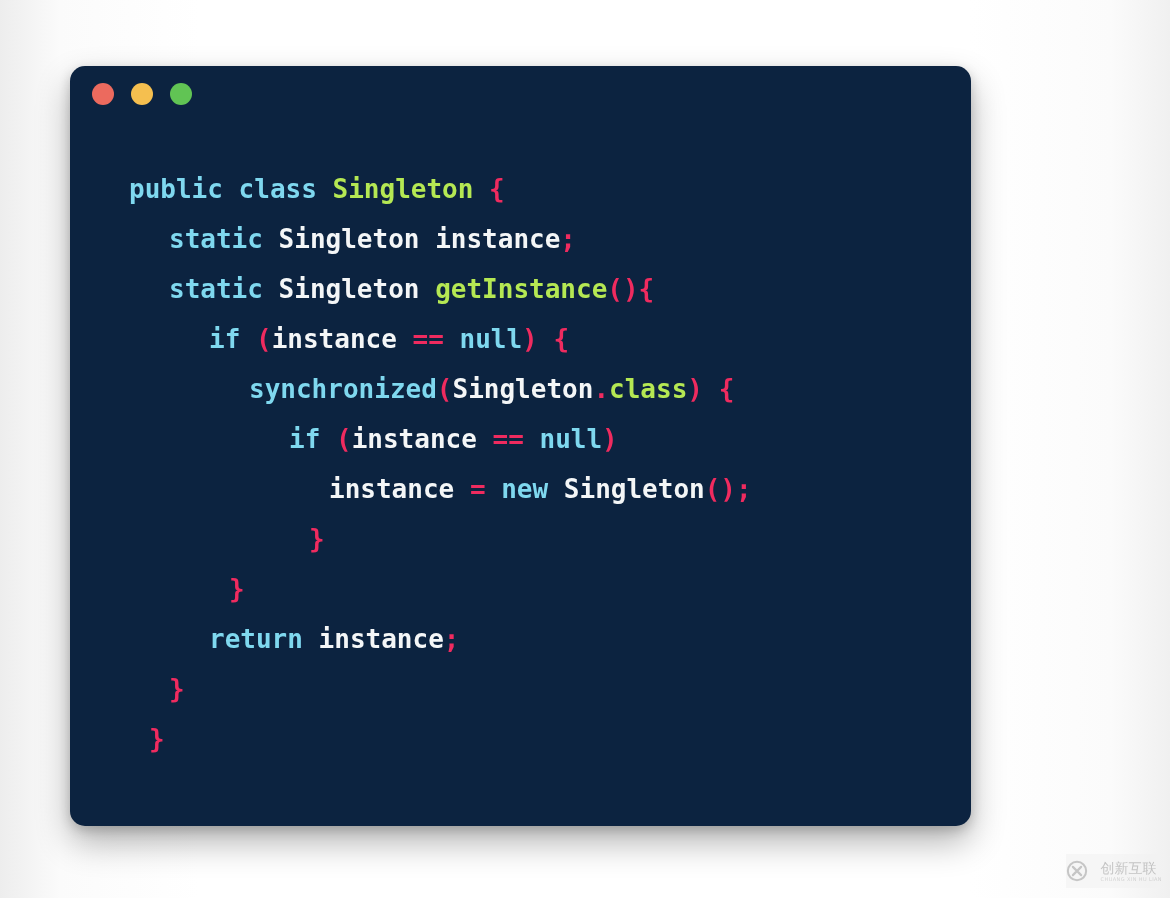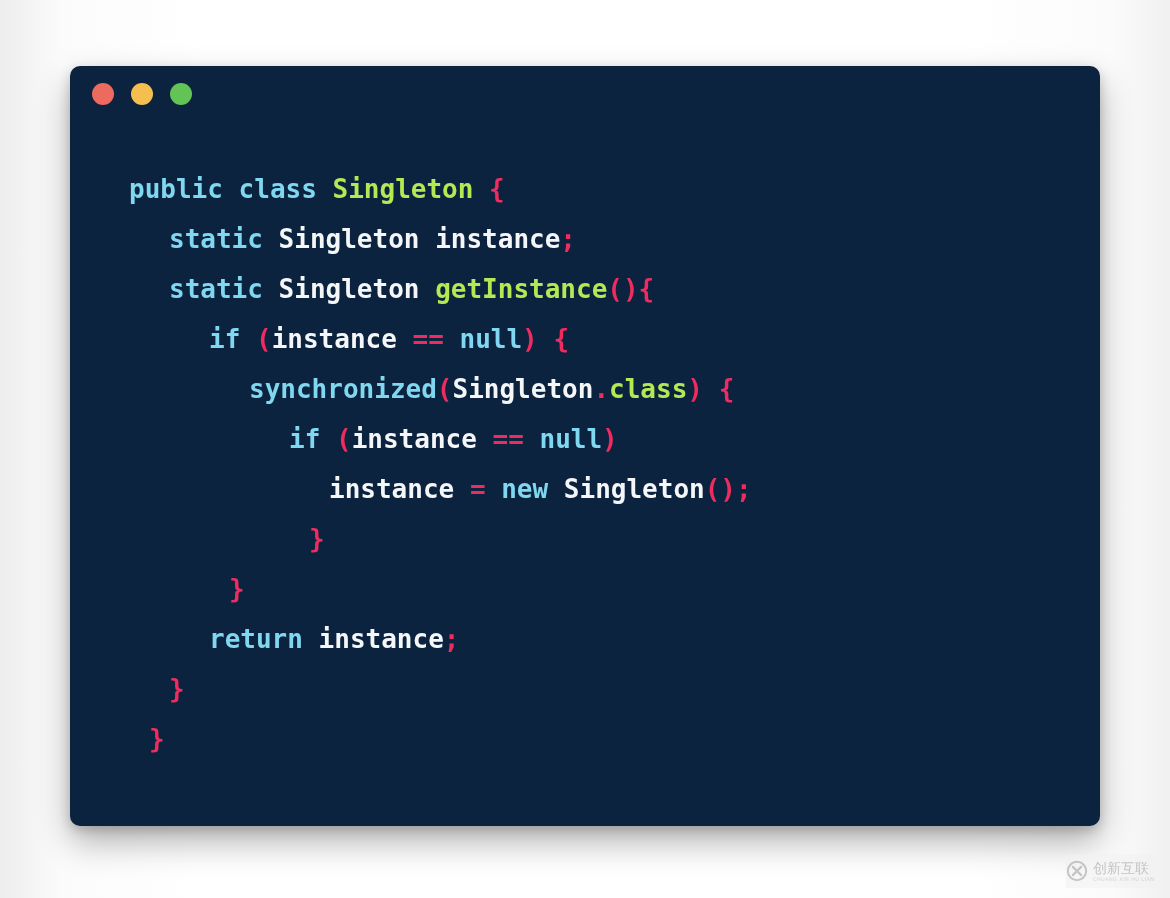--- a/index.html
+++ b/index.html
@@ -21,24 +21,24 @@
     inset: 0;
     background:
       linear-gradient(to right, #ededed 0px, #fbfbfb 60px, #ffffff 200px, #ffffff 970px, #fbfbfb 1110px, #f0f0f0 1170px),
       #ffffff;
   }
 
   #code-window {
     position: absolute;
     left: 70px;
     top: 66px;
-    width: 1030px;
+    width: 901px;
     height: 760px;
     background: #0c2340;
-    border-radius: 10px;
+    border-radius: 15px;
     box-shadow:
       0 16px 34px rgba(0, 0, 0, 0.30),
       0 4px 12px rgba(0, 0, 0, 0.18);
     overflow: hidden;
   }
 
   #titlebar {
     position: absolute;
     left: 0;
     top: 0;
@@ -91,20 +91,21 @@
     position: absolute;
     right: 8px;
     bottom: 10px;
     width: 96px;
     height: 34px;
     display: flex;
     align-items: center;
     gap: 5px;
     opacity: 0.55;
     background: #f2f2f2;
+    justify-content: space-between;
   }
   #watermark-logo {
     width: 22px;
     height: 22px;
     flex: 0 0 22px;
   }
   #watermark-text {
     display: flex;
     flex-direction: column;
     justify-content: center;

